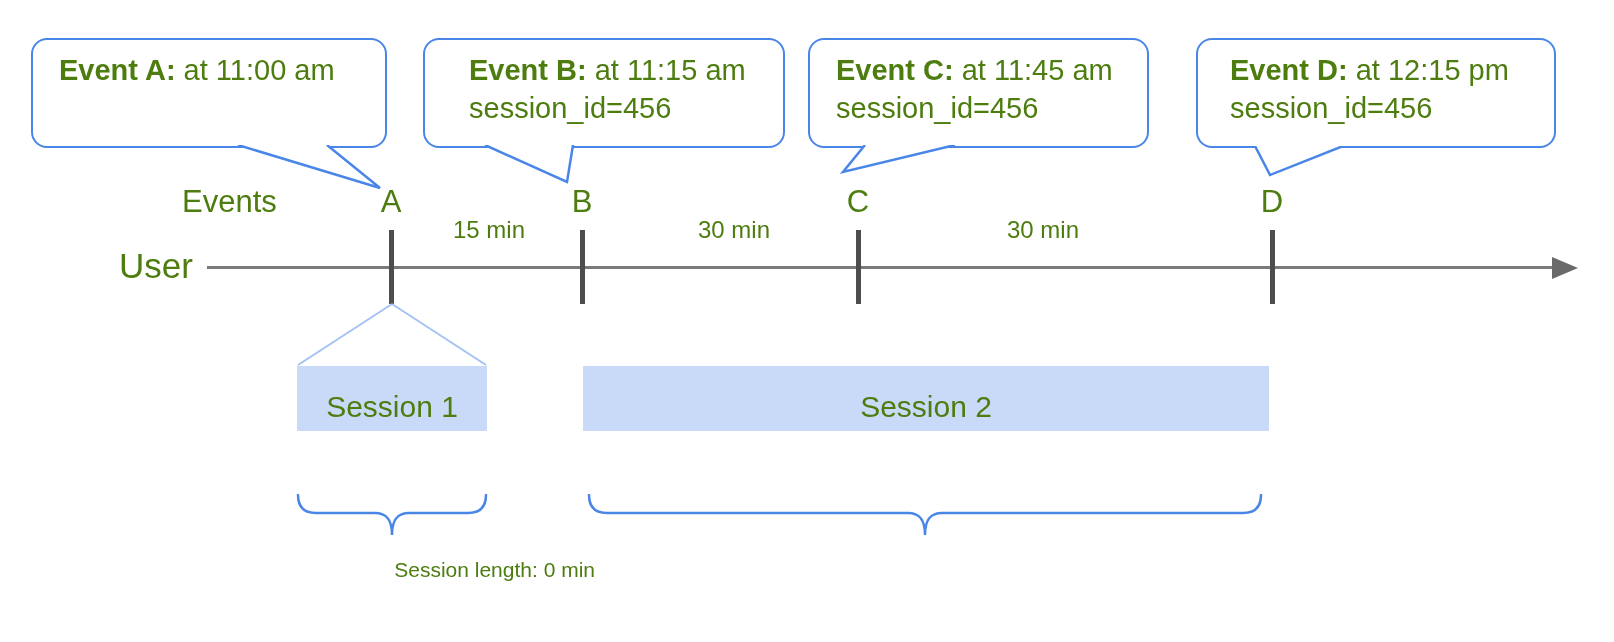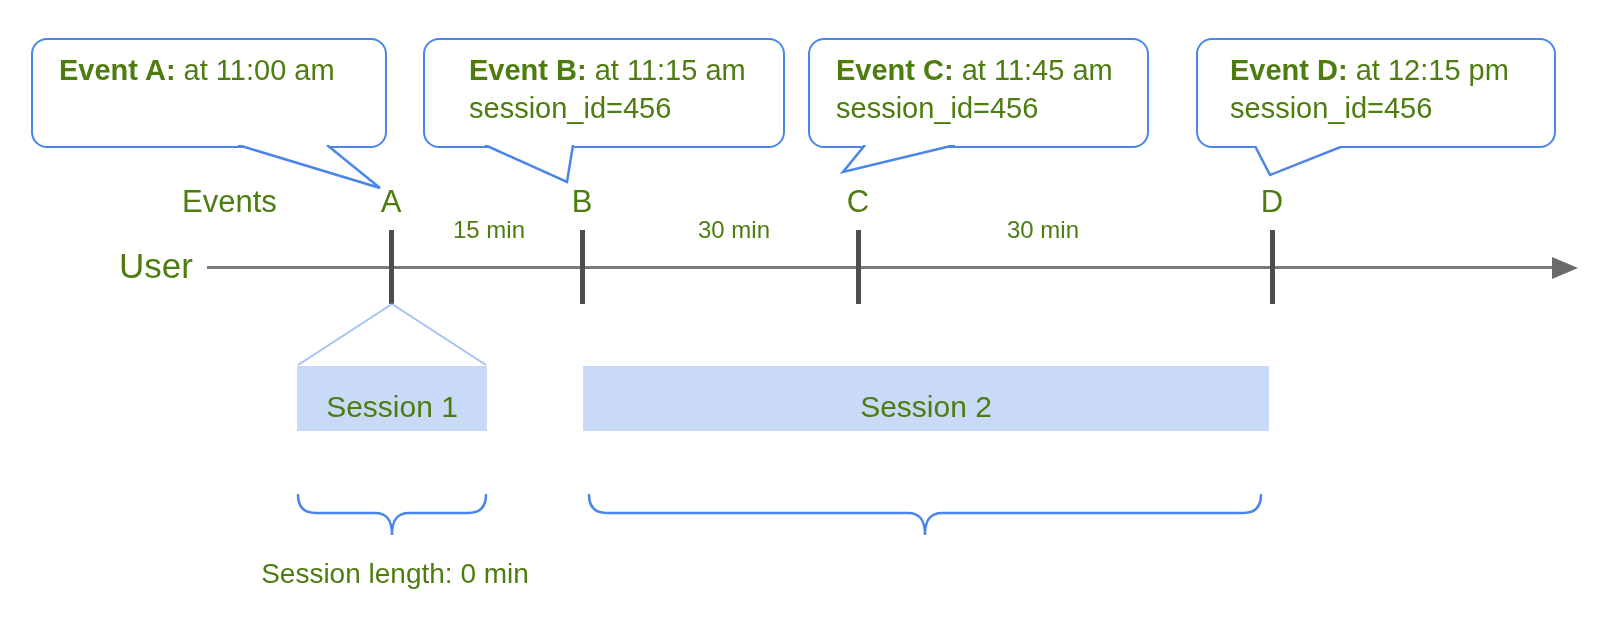--- a/index.html
+++ b/index.html
@@ -23,21 +23,21 @@
   .arrowhead{
     position:absolute;left:1552px;top:257px;width:0;height:0;
     border-left:26px solid #6a6a6a;border-top:11px solid transparent;border-bottom:11px solid transparent;
   }
   .interval{position:absolute;top:216px;width:100px;text-align:center;font-size:24px;}
   .session-bar{
     position:absolute;top:366px;height:65px;background:#c9daf8;
     text-align:center;line-height:81px;font-size:30px;
   }
   .brace{position:absolute;}
-  .length-label{position:absolute;top:558px;width:400px;text-align:center;font-size:28px;}
+  .length-label{position:absolute;top:558px;width:400px;text-align:right;font-size:21px;}
 </style>
 </head>
 <body>
 
 <div class="canvas">
 
   <div class="callout" style="left:31px;top:38px;width:356px;">
     <div><span class="bold">Event A:</span><span> at 11:00 am</span></div>
   </div>
   <svg class="tail" style="left:230px;top:145px;" width="160" height="48">

